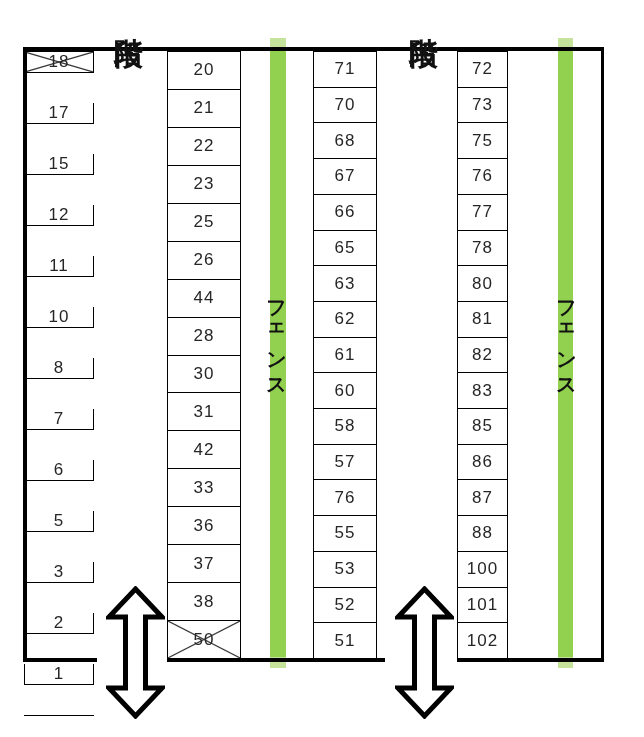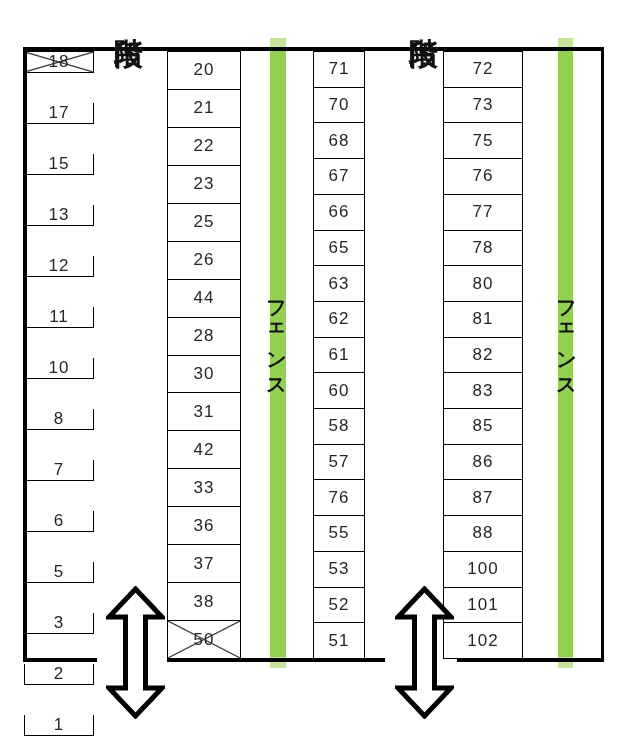--- a/index.html
+++ b/index.html
@@ -61,23 +61,20 @@
           <line x1="100" y1="0" x2="0" y2="100"></line>
         </svg>
       </div>
       <div class="cell">
         <span class="num">17</span>
       </div>
       <div class="cell">
         <span class="num">15</span>
       </div>
       <div class="cell">
-        <span class="num">13</span>
-      </div>
-      <div class="cell">
         <span class="num">12</span>
       </div>
       <div class="cell">
         <span class="num">11</span>
       </div>
       <div class="cell">
         <span class="num">10</span>
       </div>
       <div class="cell">
         <span class="num">8</span>
@@ -151,21 +148,21 @@
         <span class="num">38</span>
       </div>
       <div class="cell">
         <span class="num">50</span>
         <svg class="xmark" viewBox="0 0 100 100" preserveAspectRatio="none">
           <line x1="0" y1="0" x2="100" y2="100"></line>
           <line x1="100" y1="0" x2="0" y2="100"></line>
         </svg>
       </div>
     </div>
-  <div class="col" style="left:313px; width:52px;">
+  <div class="col" style="left:313px; width:64px;">
       <div class="cell">
         <span class="num">71</span>
       </div>
       <div class="cell">
         <span class="num">70</span>
       </div>
       <div class="cell">
         <span class="num">68</span>
       </div>
       <div class="cell">
@@ -204,21 +201,21 @@
       <div class="cell">
         <span class="num">53</span>
       </div>
       <div class="cell">
         <span class="num">52</span>
       </div>
       <div class="cell">
         <span class="num">51</span>
       </div>
     </div>
-  <div class="col" style="left:443px; width:80px;">
+  <div class="col" style="left:457px; width:51px;">
       <div class="cell">
         <span class="num">72</span>
       </div>
       <div class="cell">
         <span class="num">73</span>
       </div>
       <div class="cell">
         <span class="num">75</span>
       </div>
       <div class="cell">

